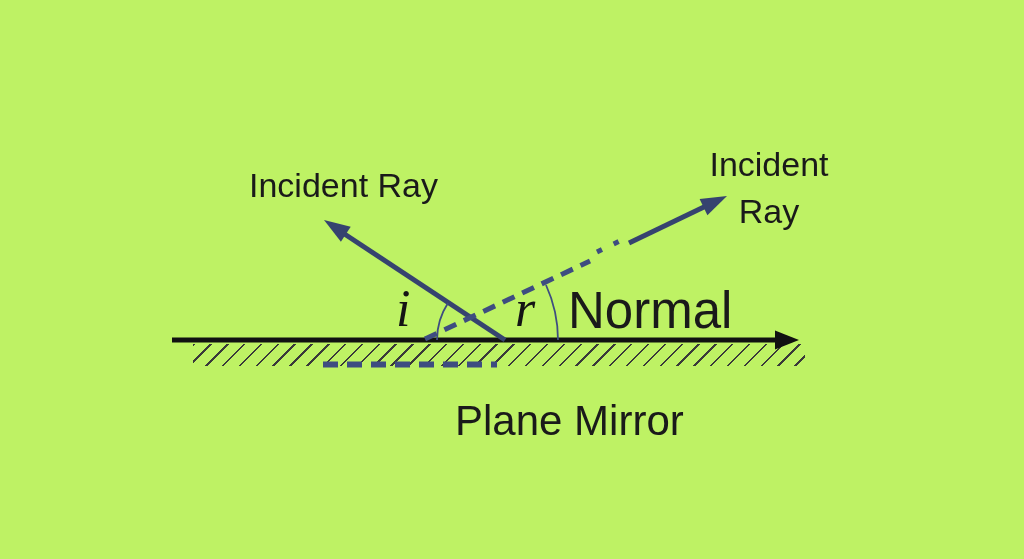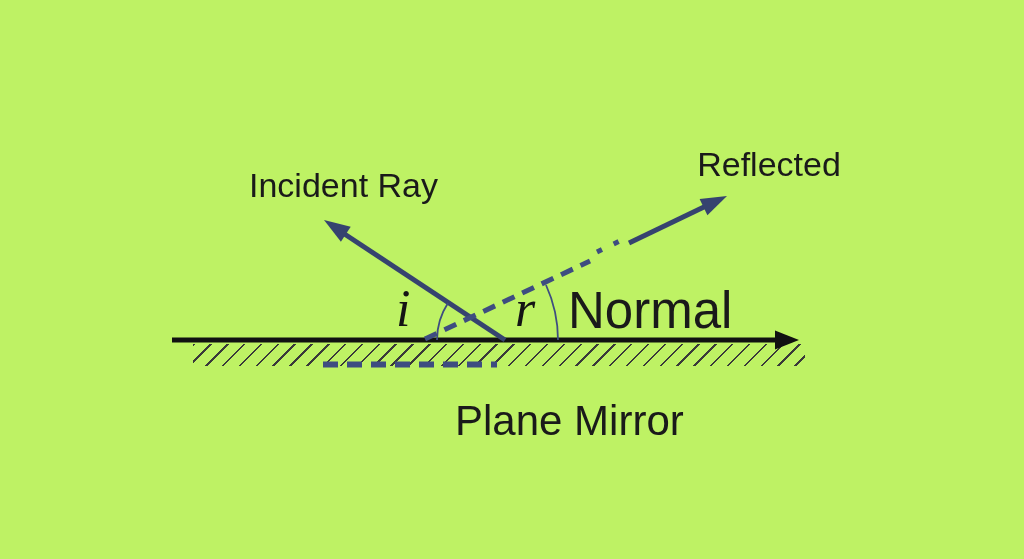--- a/index.html
+++ b/index.html
@@ -97,21 +97,22 @@
       <polygon points="727,196 707.4,215.3 699.6,199.1" style="fill: rgb(54, 67, 111);"></polygon>
     </g>
 
     <path d="M 437 340 A 68 68 0 0 1 448 303" fill="none" stroke-width="1.8" style="stroke: rgb(62, 77, 128);"></path>
     <path d="M 558 340 A 133 133 0 0 0 546 285" fill="none" stroke-width="1.8" style="stroke: rgb(62, 77, 128);"></path>
   </svg>
 
   <div class="lbl lbl-incident">Incident Ray</div>
 
   <div class="lbl lbl-reflected">
-    <div>Reflected</div>
+    <div>Incident</div>
+    <div>Ray</div>
   </div>
 
   <div class="lbl lbl-normal">Normal</div>
 
   <div class="lbl lbl-plane-mirror">Plane Mirror</div>
 
   <div class="lbl lbl-angle lbl-angle-i">i</div>
 
   <div class="lbl lbl-angle lbl-angle-r">r</div>
 

